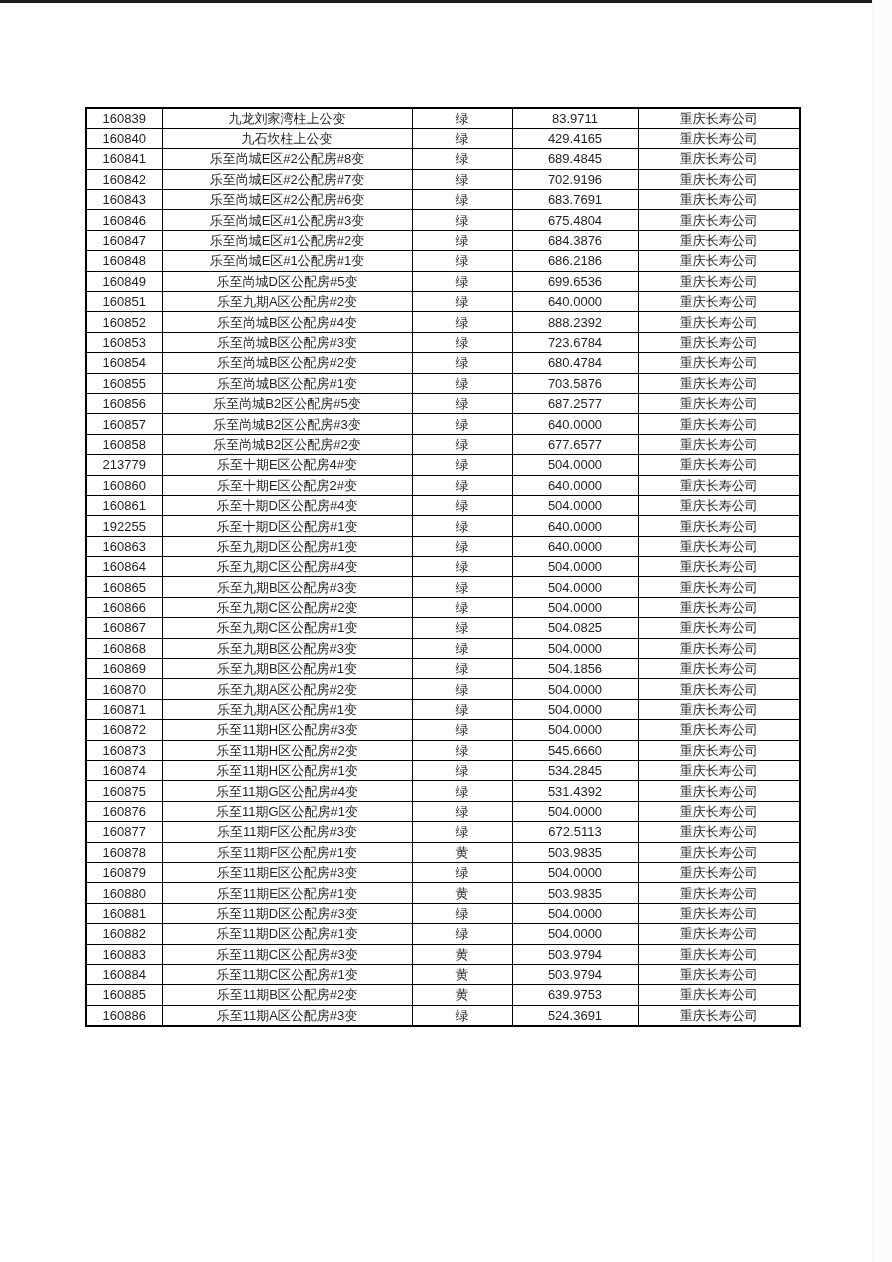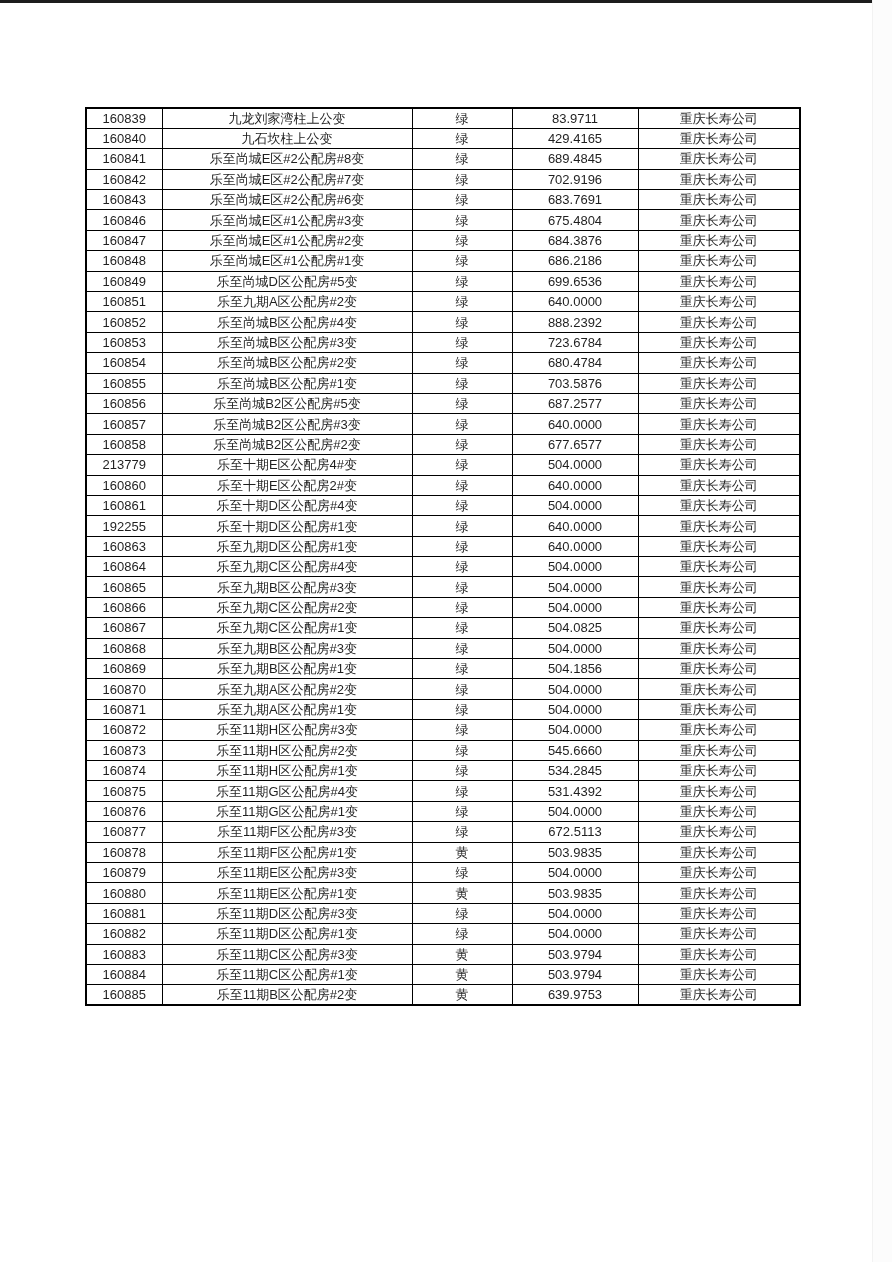--- a/index.html
+++ b/index.html
@@ -371,14 +371,21 @@
         <td>503.9794</td>
         <td>重庆长寿公司</td>
       </tr>
       <tr>
         <td>160885</td>
         <td>乐至11期B区公配房#2变</td>
         <td>黄</td>
         <td>639.9753</td>
         <td>重庆长寿公司</td>
       </tr>
+      <tr>
+        <td>160886</td>
+        <td>乐至11期A区公配房#3变</td>
+        <td>绿</td>
+        <td>524.3691</td>
+        <td>重庆长寿公司</td>
+      </tr>
     </tbody>
 </table>
 
 </body></html>

